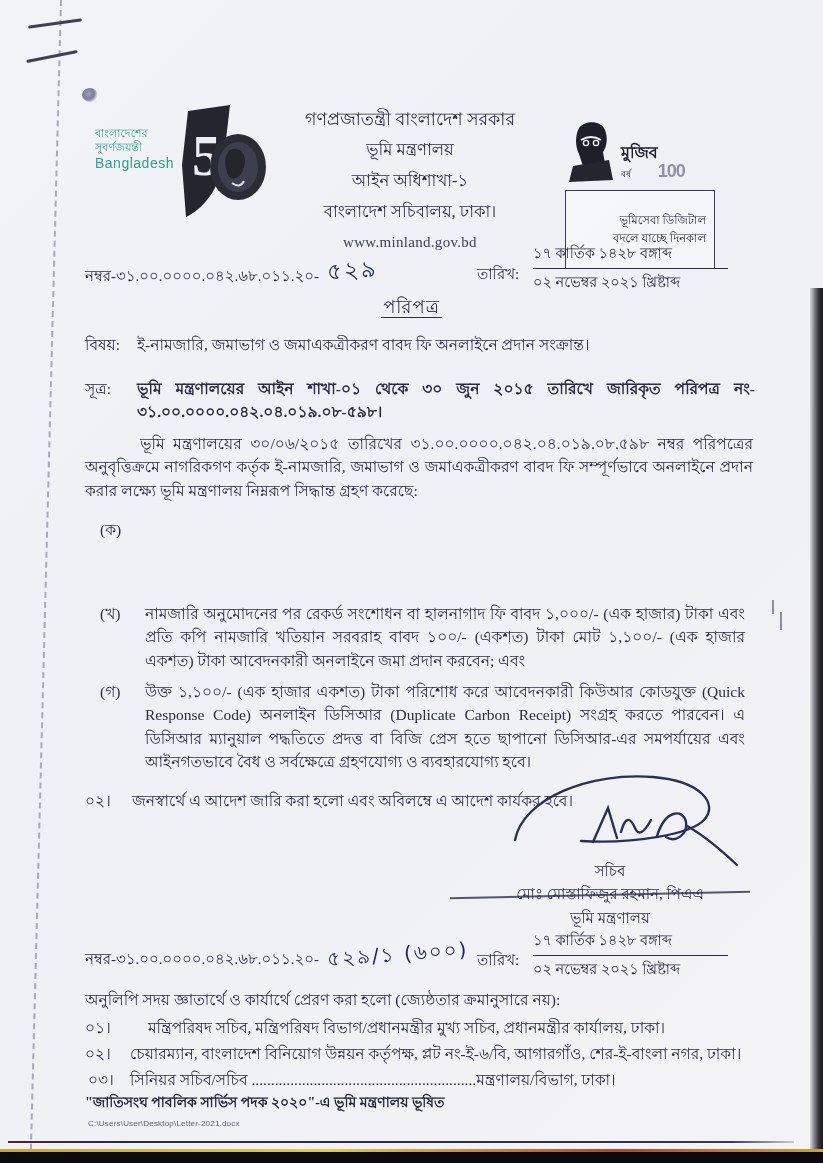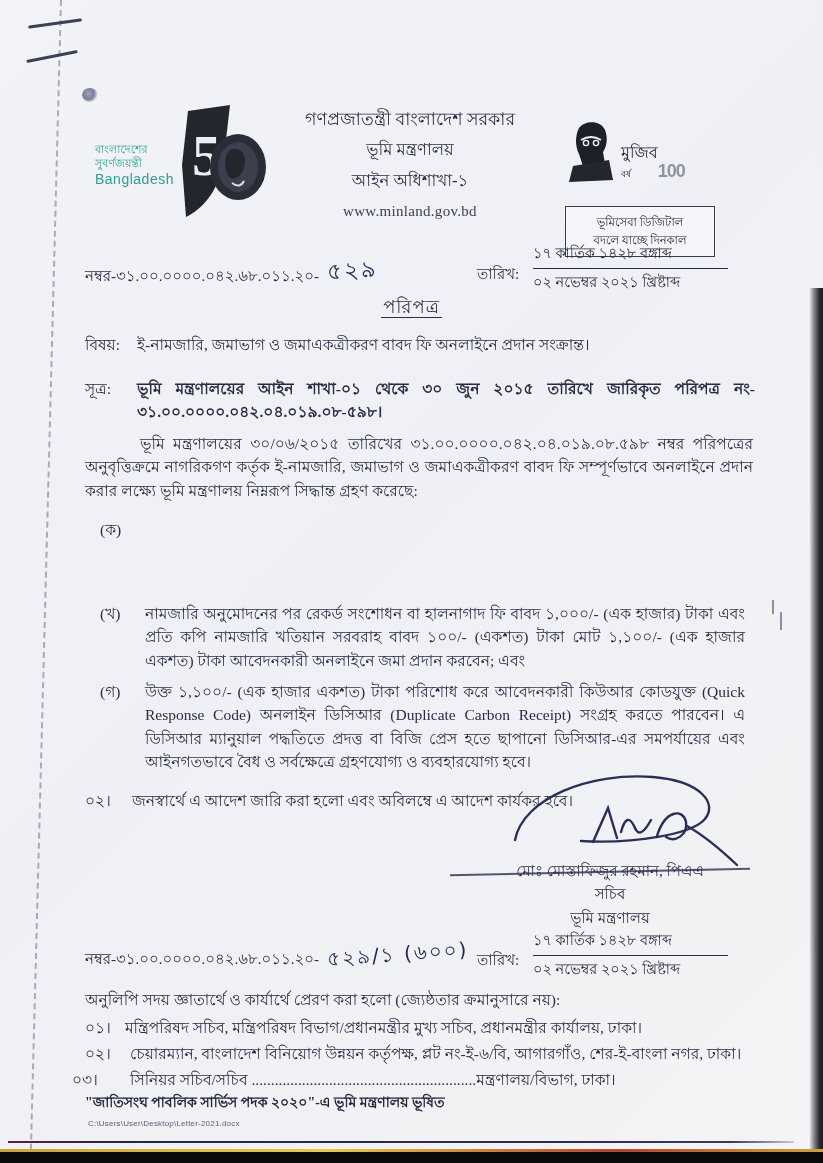--- a/index.html
+++ b/index.html
@@ -41,25 +41,25 @@
   
   .hdr-center{left:230px;top:106px;width:360px;}
   .hdr-center .l1{font-size:17.5px;}
   .hdr-center .l2,.hdr-center .l3,.hdr-center .l4{font-size:16.5px;margin-top:6px;}
   .hdr-center .web{font-size:15px;margin-top:6px;color:#3e4052;letter-spacing:.3px;}
   .logo50{left:95px;top:105px;width:170px;height:130px;}
   .logo50 .cap{font-size:11px;color:#2f9e8f;line-height:1.25;font-family:"Liberation Sans",sans-serif;}
   .logo50 .brand{font-size:14px;color:#2f9e8f;font-family:"Liberation Sans",sans-serif;letter-spacing:.5px;}
   .mujib{left:565px;top:120px;width:150px;}
   .mujib-row{display:flex;align-items:flex-end;}
-  .mujib-title{font-weight:normal;font-size:16px;color:#20222e;}
+  .mujib-title{font-weight:bold;font-size:16px;color:#20222e;}
   .mujib-sub{font-size:9px;color:#20222e;}
   .mujib-100{font-size:18px;color:#8d93a5;font-family:"Liberation Sans",sans-serif;font-weight:bold;letter-spacing:-1px;}
   .mujib-box{
-    margin-top:24px;border:1.5px solid #3a3c52;padding:6px 8px;text-align:center;
+    margin-top:8px;border:1.5px solid #3a3c52;padding:20px 8px;text-align:right;
     font-size:11.5px;line-height:1.6;color:#23253a;background:rgba(255,255,255,.35);
   }
   
   .memo-label{font-size:15px;white-space:nowrap;}
   .handwritten{
     display:inline-block;font-size:23px;color:#1f2554;
     transform:rotate(-4deg);letter-spacing:2px;margin-left:8px;position:relative;top:-3px;
     font-family:"DejaVu Sans","Liberation Sans",sans-serif;
   }
   .date-label{font-size:15px;}
@@ -89,41 +89,42 @@
   <div class="abs pen-stroke" style="left:26px;top:55px;width:52px;transform:rotate(-11deg);"></div>
   <div class="abs smudge" style="left:82px;top:88px;"></div>
   <div class="abs tick" style="left:772px;top:600px;"></div>
   <div class="abs tick" style="left:780px;top:612px;height:18px;"></div>
   <div class="abs edge-strip"></div>
   <div class="abs bottom-rule"></div>
   <div class="abs accent-line"></div>
   <div class="abs black-strip"></div>
 
   <div class="abs logo50">
-    <div style="position:absolute;left:0;top:22px;margin-top:16px;">
+    <div style="position:absolute;left:0;top:22px;">
       <div class="cap">বাংলাদেশের</div>
       <div class="cap">সুবর্ণজয়ন্তী</div>
       <div class="brand">Bangladesh</div>
     </div>
     <div style="position:absolute;left:85px;top:0;">
       <svg width="90" height="120" viewBox="0 0 90 120">
         <path d="M8,6 L50,0 L44,52 C40,86 22,104 6,112 L2,60 Z" fill="#24262e"></path>
         <text x="12" y="70" font-size="58" font-family="serif" fill="#eceef2" font-weight="bold">5</text>
         <ellipse cx="58" cy="62" rx="28" ry="33" fill="#2a2c36"></ellipse>
         <ellipse cx="58" cy="62" rx="20" ry="25" fill="#3c3f4e"></ellipse>
         <path d="M50,45 C60,40 68,50 64,62 C62,72 52,78 48,70 C44,60 44,50 50,45 Z" fill="#24262e"></path>
         <path d="M52,78 q8,6 12,-2" stroke="#dadce4" stroke-width="2" fill="none"></path>
       </svg>
     </div>
   </div>
 
   <div class="abs hdr-center center bn">
     <div class="l1">গণপ্রজাতন্ত্রী বাংলাদেশ সরকার</div>
     <div class="l2">ভূমি মন্ত্রণালয়</div>
     <div class="l3">আইন অধিশাখা-১</div>
+    <div class="l4">বাংলাদেশ সচিবালয়, ঢাকা।</div>
     <div class="web">www.minland.gov.bd</div>
   </div>
 
   <div class="abs mujib">
     <div class="mujib-row">
       <span>
         <svg width="52" height="62" viewBox="0 0 52 62">
           <path d="M14,8 C20,0 36,0 40,10 C43,18 42,26 38,32 L40,44 L30,50 L18,46 L14,34 C10,26 10,16 14,8 Z" fill="#1d1f29"></path>
           <path d="M16,20 q10,-6 20,0" stroke="#f0f1f5" stroke-width="2" fill="none"></path>
           <circle cx="21" cy="23" r="2.6" fill="none" stroke="#f0f1f5" stroke-width="1.4"></circle>
@@ -179,44 +180,44 @@
     <svg width="235" height="105" viewBox="0 0 235 105" fill="none" stroke="#2c2e55" stroke-width="2.4" stroke-linecap="round">
       <path d="M10,72 C18,30 85,4 148,9 C196,13 214,36 199,52 C186,66 130,76 76,73"></path>
       <path d="M88,74 L103,40 L112,70"></path>
       <path d="M116,64 q6,-22 14,-4 q5,12 16,-8"></path>
       <path d="M152,68 C160,42 178,40 181,54 C183,67 170,75 161,69"></path>
       <path d="M182,58 C200,68 214,80 232,97"></path>
     </svg>
   </div>
 
   <div class="abs sig-block bn">
+    <div>সচিব</div>
     <div style="position:relative;">
       <span>মোঃ মোস্তাফিজুর রহমান, পিএএ</span>
       <div class="strike" style="position:absolute;left:10px;right:30px;top:11px;"></div>
     </div>
-    <div>সচিব</div>
     <div>ভূমি মন্ত্রণালয়</div>
   </div>
 
   <div class="abs" style="left:85px;top:942px;">
     <span class="memo-label">নম্বর-৩১.০০.০০০০.০৪২.৬৮.০১১.২০-</span><span class="handwritten" style="font-size:20px;">৫২৯/১ (৬০০)</span>
   </div>
   <div class="abs date-label" style="left:477px;top:948px;">তারিখ:</div>
   <div class="abs date-stack bn" style="left:533px;top:930px;">
     <div class="top">১৭ কার্তিক ১৪২৮ বঙ্গাব্দ</div>
     <div class="bot">০২  নভেম্বর ২০২১ খ্রিষ্টাব্দ</div>
   </div>
 
   <div class="abs body-text bn" style="left:85px;top:988px;width:660px;">অনুলিপি সদয় জ্ঞাতার্থে ও কার্যার্থে প্রেরণ করা হলো (জ্যেষ্ঠতার ক্রমানুসারে নয়):</div>
 
   <div class="abs marker" style="left:85px;top:1016px;">০১।</div>
-  <div class="abs body-text bn" style="left:125px;top:1016px;width:640px;">মন্ত্রিপরিষদ সচিব, মন্ত্রিপরিষদ বিভাগ/প্রধানমন্ত্রীর মুখ্য সচিব, প্রধানমন্ত্রীর কার্যালয়, ঢাকা।</div>
+  <div class="abs body-text bn" style="left:148px;top:1016px;width:640px;">মন্ত্রিপরিষদ সচিব, মন্ত্রিপরিষদ বিভাগ/প্রধানমন্ত্রীর মুখ্য সচিব, প্রধানমন্ত্রীর কার্যালয়, ঢাকা।</div>
 
   <div class="abs marker" style="left:85px;top:1042px;">০২।</div>
   <div class="abs body-text bn" style="left:130px;top:1042px;width:650px;">চেয়ারম্যান, বাংলাদেশ বিনিয়োগ উন্নয়ন কর্তৃপক্ষ, প্লট নং-ই-৬/বি, আগারগাঁও, শের-ই-বাংলা নগর, ঢাকা।</div>
 
-  <div class="abs marker" style="left:72px;top:1068px;">০৩।</div>
+  <div class="abs marker" style="left:88px;top:1068px;">০৩।</div>
   <div class="abs body-text bn" style="left:130px;top:1068px;width:640px;">সিনিয়র সচিব/সচিব ..........................................................মন্ত্রণালয়/বিভাগ, ঢাকা।</div>
 
   <div class="abs footer-award bn" style="left:85px;top:1092px;width:600px;">"জাতিসংঘ পাবলিক সার্ভিস পদক ২০২০"-এ ভূমি মন্ত্রণালয় ভূষিত</div>
   <div class="abs footer-path" style="left:88px;top:1119px;">C:\Users\User\Desktop\Letter-2021.docx</div>
 
 </div>
 
 </body></html>

